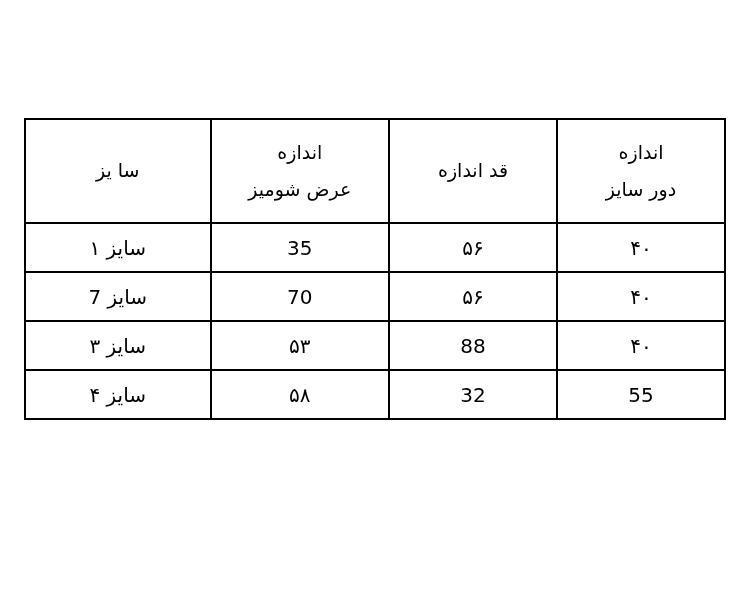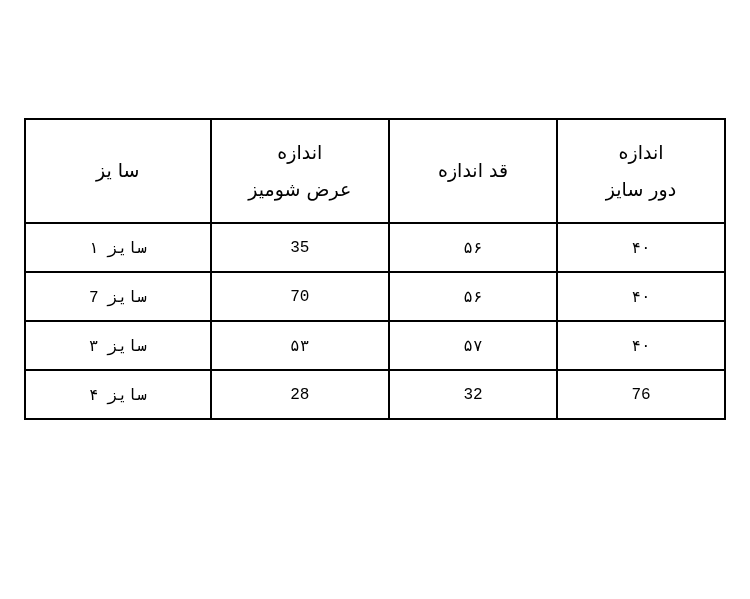--- a/index.html
+++ b/index.html
@@ -44,22 +44,21 @@
   table.size-table thead th {
     height: 102px;
     line-height: 1.95;
     font-size: 19px;
   }
   table.size-table thead th .hdr-line {
     display: block;
   }
   table.size-table tbody td {
     height: 47px;
-    font-size: 16px;
-    font-family: Liberation Mono, monospace;
+    font-size: 20px;
   }
   col.c-size { width: 26.5%; }
   col.c-chest { width: 25.5%; }
   col.c-length { width: 24%; }
   col.c-arm { width: 24%; }
 </style>
 </head>
 <body>
 
 <div class="page">
@@ -99,26 +98,26 @@
           <td>سایز ۱</td>
         </tr>
         <tr>
           <td>۴۰</td>
           <td>۵۶</td>
           <td>70</td>
           <td>سایز 7</td>
         </tr>
         <tr>
           <td>۴۰</td>
-          <td>۵۷</td>
+          <td>88</td>
           <td>۵۳</td>
           <td>سایز ۳</td>
         </tr>
         <tr>
-          <td>76</td>
+          <td>55</td>
           <td>32</td>
-          <td>28</td>
+          <td>۵۸</td>
           <td>سایز ۴</td>
         </tr>
       </tbody>
     </table>
   </div>
 </div>
 
 </body></html>

